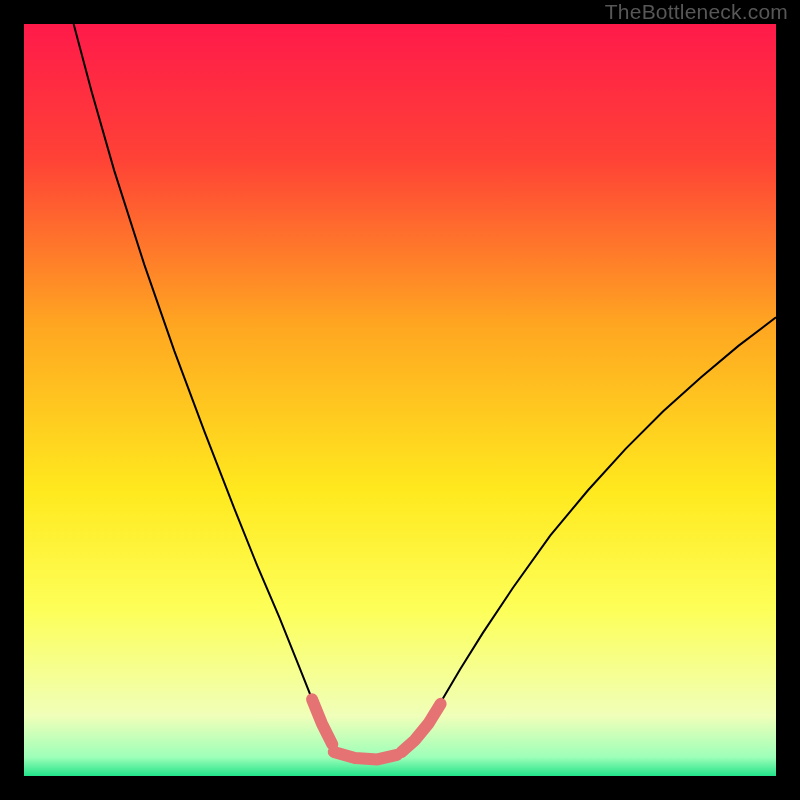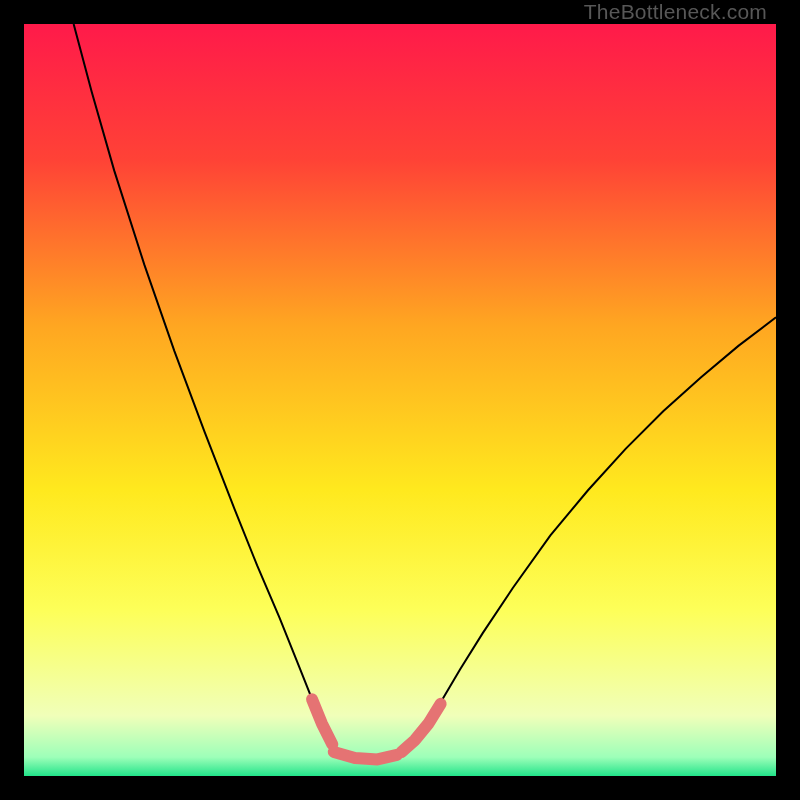--- a/index.html
+++ b/index.html
@@ -22,21 +22,21 @@
   .plot {
     position: absolute;
     left: 0;
     top: 0;
     width: 752px;
     height: 752px;
   }
   .watermark {
     position: absolute;
     top: 0px;
-    right: 33px;
+    right: 12px;
     color: #575757;
     font-size: 21px;
     letter-spacing: 0.2px;
     font-weight: 400;
   }
 </style>
 </head>
 <body>
 
 <div class="frame">

